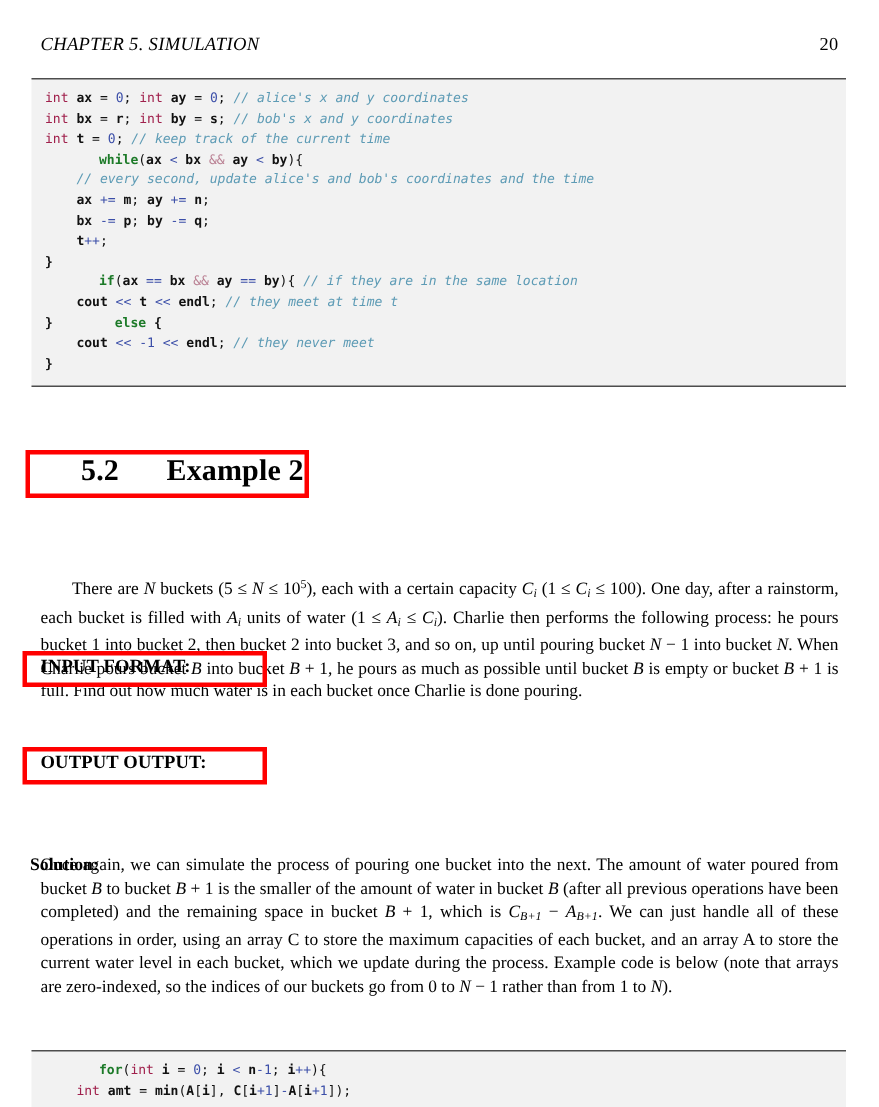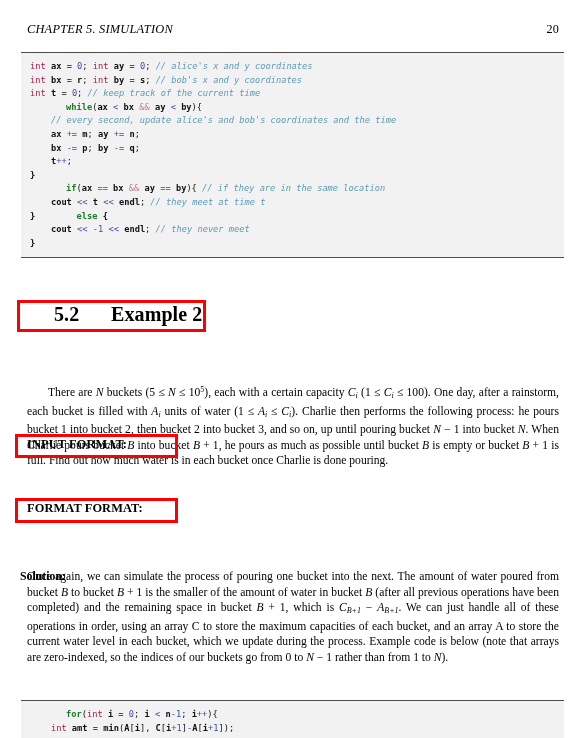--- a/index.html
+++ b/index.html
@@ -150,21 +150,21 @@
   <div class="sec-heading"><span class="num-part">5.2</span><span>Example 2</span></div>
 
   <div class="body-text" style="top:339px;margin-top:43px;">
     <p class="indent">There are <span class="mi">N</span> buckets (5 ≤ <span class="mi">N</span> ≤ 10<span class="msup">5</span>), each with a certain capacity <span class="mi">C</span><span class="msub">i</span> (1 ≤ <span class="mi">C</span><span class="msub">i</span> ≤ 100). One day, after a rainstorm, each bucket is filled with <span class="mi">A</span><span class="msub">i</span> units of water (1 ≤ <span class="mi">A</span><span class="msub">i</span> ≤ <span class="mi">C</span><span class="msub">i</span>). Charlie then performs the following process: he pours bucket 1 into bucket 2, then bucket 2 into bucket 3, and so on, up until pouring bucket <span class="mi">N</span> − 1 into bucket <span class="mi">N</span>. When Charlie pours bucket <span class="mi">B</span> into bucket <span class="mi">B</span> + 1, he pours as much as possible until bucket <span class="mi">B</span> is empty or bucket <span class="mi">B</span> + 1 is full. Find out how much water is in each bucket once Charlie is done pouring.</p>
   </div>
 
   <div class="fmt-head" style="top:437px;">INPUT FORMAT:</div>
   <div class="lineblock" style="top:455px;">
   </div>
 
-  <div class="fmt-head" style="top:501px;">FORMAT FORMAT:</div>
+  <div class="fmt-head" style="top:501px;">OUTPUT OUTPUT:</div>
 
   <div class="sub-head" style="top:552px;">Solution:</div>
   <div class="body-text" style="top:569px;">
     <p>Once again, we can simulate the process of pouring one bucket into the next. The amount of water poured from bucket <span class="mi">B</span> to bucket <span class="mi">B</span> + 1 is the smaller of the amount of water in bucket <span class="mi">B</span> (after all previous operations have been completed) and the remaining space in bucket <span class="mi">B</span> + 1, which is <span class="mi">C</span><span class="msub">B+1</span> − <span class="mi">A</span><span class="msub">B+1</span>. We can just handle all of these operations in order, using an array C to store the maximum capacities of each bucket, and an array A to store the current water level in each bucket, which we update during the process. Example code is below (note that arrays are zero-indexed, so the indices of our buckets go from 0 to <span class="mi">N</span> − 1 rather than from 1 to <span class="mi">N</span>).</p>
   </div>
 
   <div class="listing" id="listing-bottom"><span class="ln"><span class="k-ctrl">for</span>(<span class="k-type">int</span> <span class="b">i</span> = <span class="num">0</span>; <span class="b">i</span> <span class="num">&lt;</span> <span class="b">n</span><span class="num">-1</span>; <span class="b">i</span><span class="num">++</span>){</span><span class="ln">    <span class="k-type">int</span> <span class="b">amt</span> = <span class="b">min</span>(<span class="b">A</span>[<span class="b">i</span>], <span class="b">C</span>[<span class="b">i</span><span class="num">+1</span>]<span class="num">-</span><span class="b">A</span>[<span class="b">i</span><span class="num">+1</span>]);</span></div>
 
   <div class="redbox" id="redbox-example2"></div>
   <div class="redbox" id="redbox-input-format"></div>

